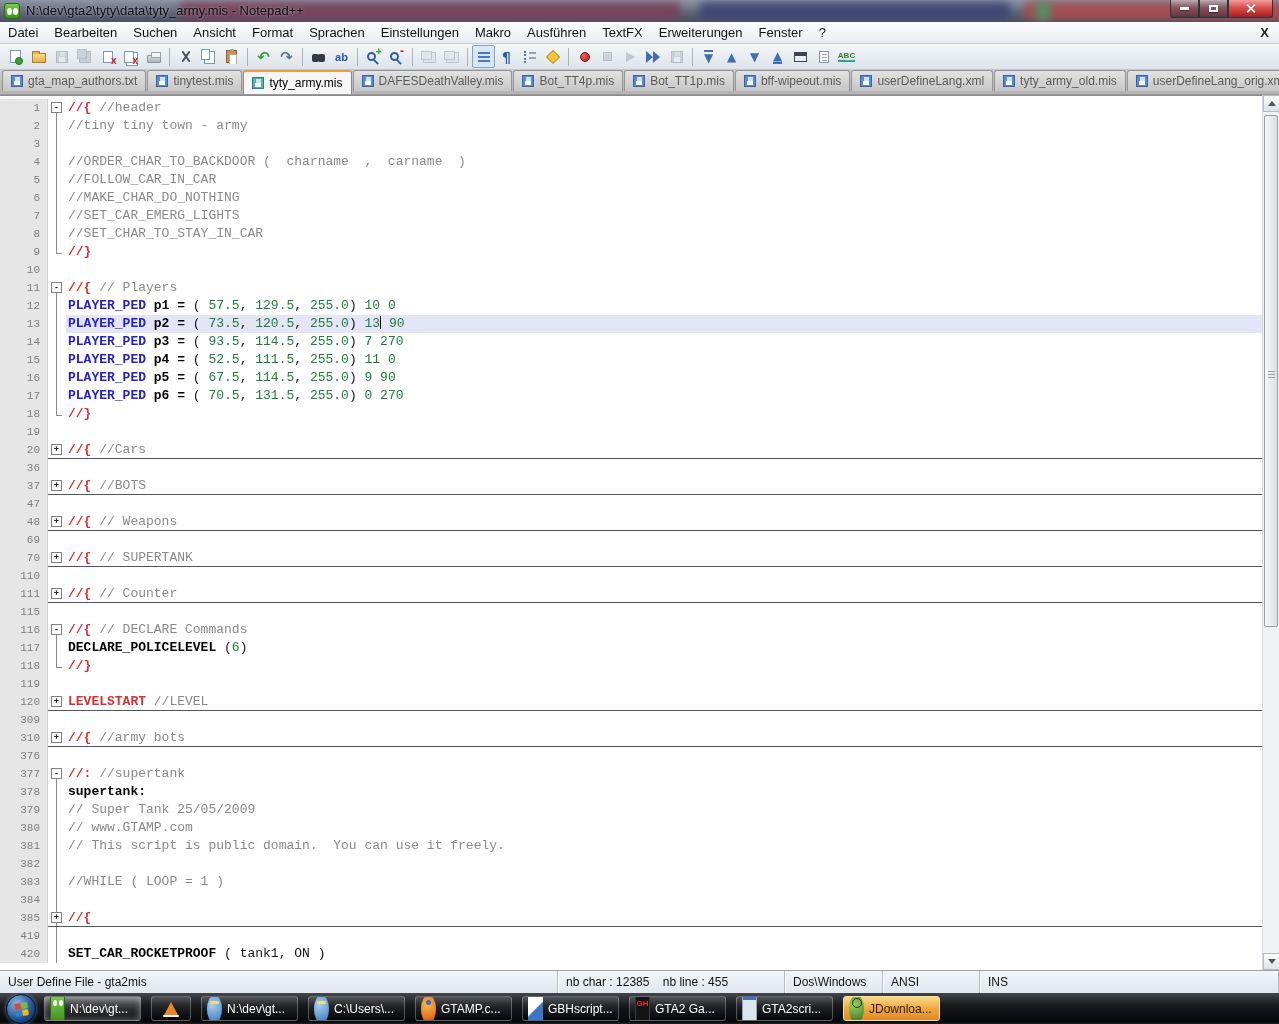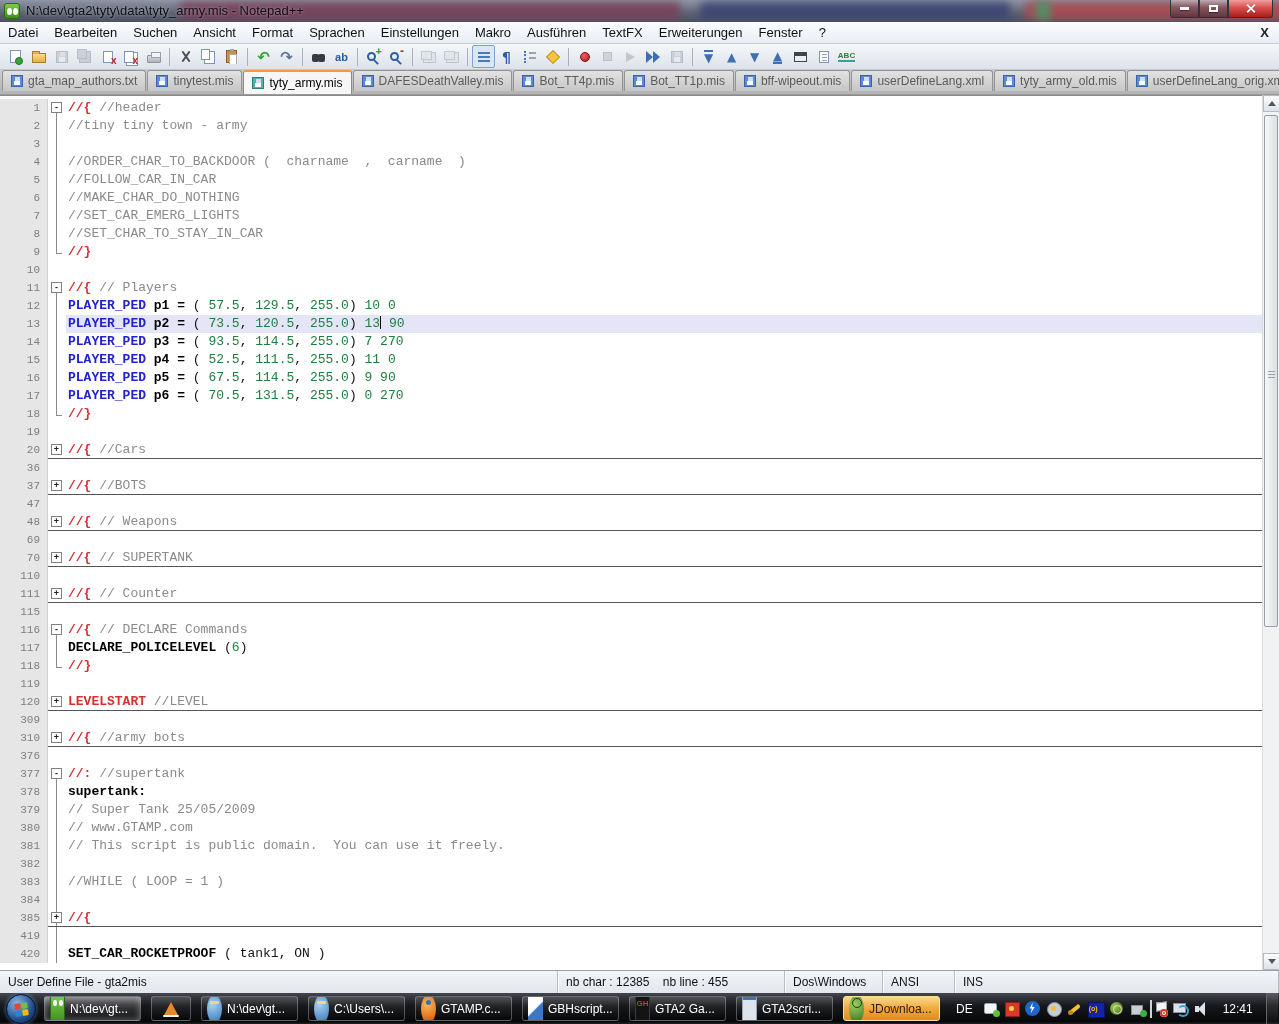--- a/index.html
+++ b/index.html
@@ -139,21 +139,21 @@
   .tri-u{width:0;height:0;border-left:4px solid transparent;border-right:4px solid transparent;border-bottom:5px solid #50585f}
   .tri-d{width:0;height:0;border-left:4px solid transparent;border-right:4px solid transparent;border-top:5px solid #50585f}
   .sthumb{position:absolute;left:1px;top:20px;width:14px;height:512px;background:linear-gradient(to right,#f6f7f8,#dcdfe3);border:1px solid #979ea6;border-radius:2px}
   .sthumb::after{content:"";position:absolute;left:3px;top:50%;width:7px;height:8px;
     background:repeating-linear-gradient(to bottom,#9aa1a9 0 1px,transparent 1px 3px)}
   
   .statusbar{position:absolute;left:0;top:970px;width:1279px;height:23px;background:linear-gradient(#f2f5f8,#e2e7ee);
     border-top:1px solid #9aa0a8;display:flex;align-items:flex-start;font-size:12px;color:#111}
   .sseg{height:100%;display:flex;align-items:center;padding:0 8px;border-right:1px solid #b7bdc6;box-shadow:1px 0 0 #fff}
   .sseg span{white-space:pre}
-  .sw1{width:558px}.sw2{width:227px}.sw3{width:258px}.sw4{width:98px}.sw5{width:72px}.sw6{flex:1}
+  .sw1{width:558px}.sw2{width:227px}.sw3{width:258px}.sw4{width:98px}.sw5{width:97px}.sw6{flex:1}
   
   .taskbar{position:absolute;left:0;top:993px;width:1279px;height:31px;
     background:linear-gradient(#43464c,#17191d 40%,#060709 92%,#222);display:flex;align-items:center;color:#fff}
   .orb{width:30px;height:30px;border-radius:50%;margin:0 8px 0 6px;flex:0 0 auto;position:relative;
     background:radial-gradient(circle at 35% 30%,#86b8e8,#1f4e8c 60%,#0a1f3c);box-shadow:0 0 4px rgba(120,180,255,.6);border:1px solid #0b1a30}
   .orbflag{position:absolute;left:8px;top:8px;width:13px;height:13px;display:grid;grid-template-columns:6px 6px;grid-gap:1px;transform:rotate(-8deg)}
   .orbflag i{width:6px;height:6px;border-radius:1px;display:block}
   .orbflag i:nth-child(1){background:#e4482c}.orbflag i:nth-child(2){background:#7dbb42}
   .orbflag i:nth-child(3){background:#2f7fd4}.orbflag i:nth-child(4){background:#f5b718}
   .tbtn{height:25px;width:97px;margin-right:10px;border:1px solid rgba(255,255,255,.28);border-radius:3px;
@@ -525,31 +525,13 @@
       </div>
       <div class="tbtn">
         <span class="ticon ti-win"></span>
         <span class="lbl">GTA2scri...</span>
       </div>
       <div class="tbtn flash">
         <span class="ticon ti-jd"></span>
         <span class="lbl">JDownloa...</span>
       </div>
     </span>
-  <div class="tray">
-    <span class="lang">DE</span>
-    <span id="trayicons" style="display:flex;align-items:center;gap:3px">
-        <span class="trico tr-chat"></span>
-        <span class="trico tr-photo"></span>
-        <span class="trico tr-bolt"></span>
-        <span class="trico tr-disk"></span>
-        <span class="trico tr-tune"></span>
-        <span class="trico tr-wifi"></span>
-        <span class="trico tr-globe"></span>
-        <span class="trico tr-usb"></span>
-        <span class="trico tr-flag"></span>
-        <span class="trico tr-net"></span>
-        <span class="trico tr-vol"></span>
-      </span>
-    <span class="clock">12:41</span>
-    <div class="showdesk"></div>
-  </div>
 </div>
 
 </body></html>

